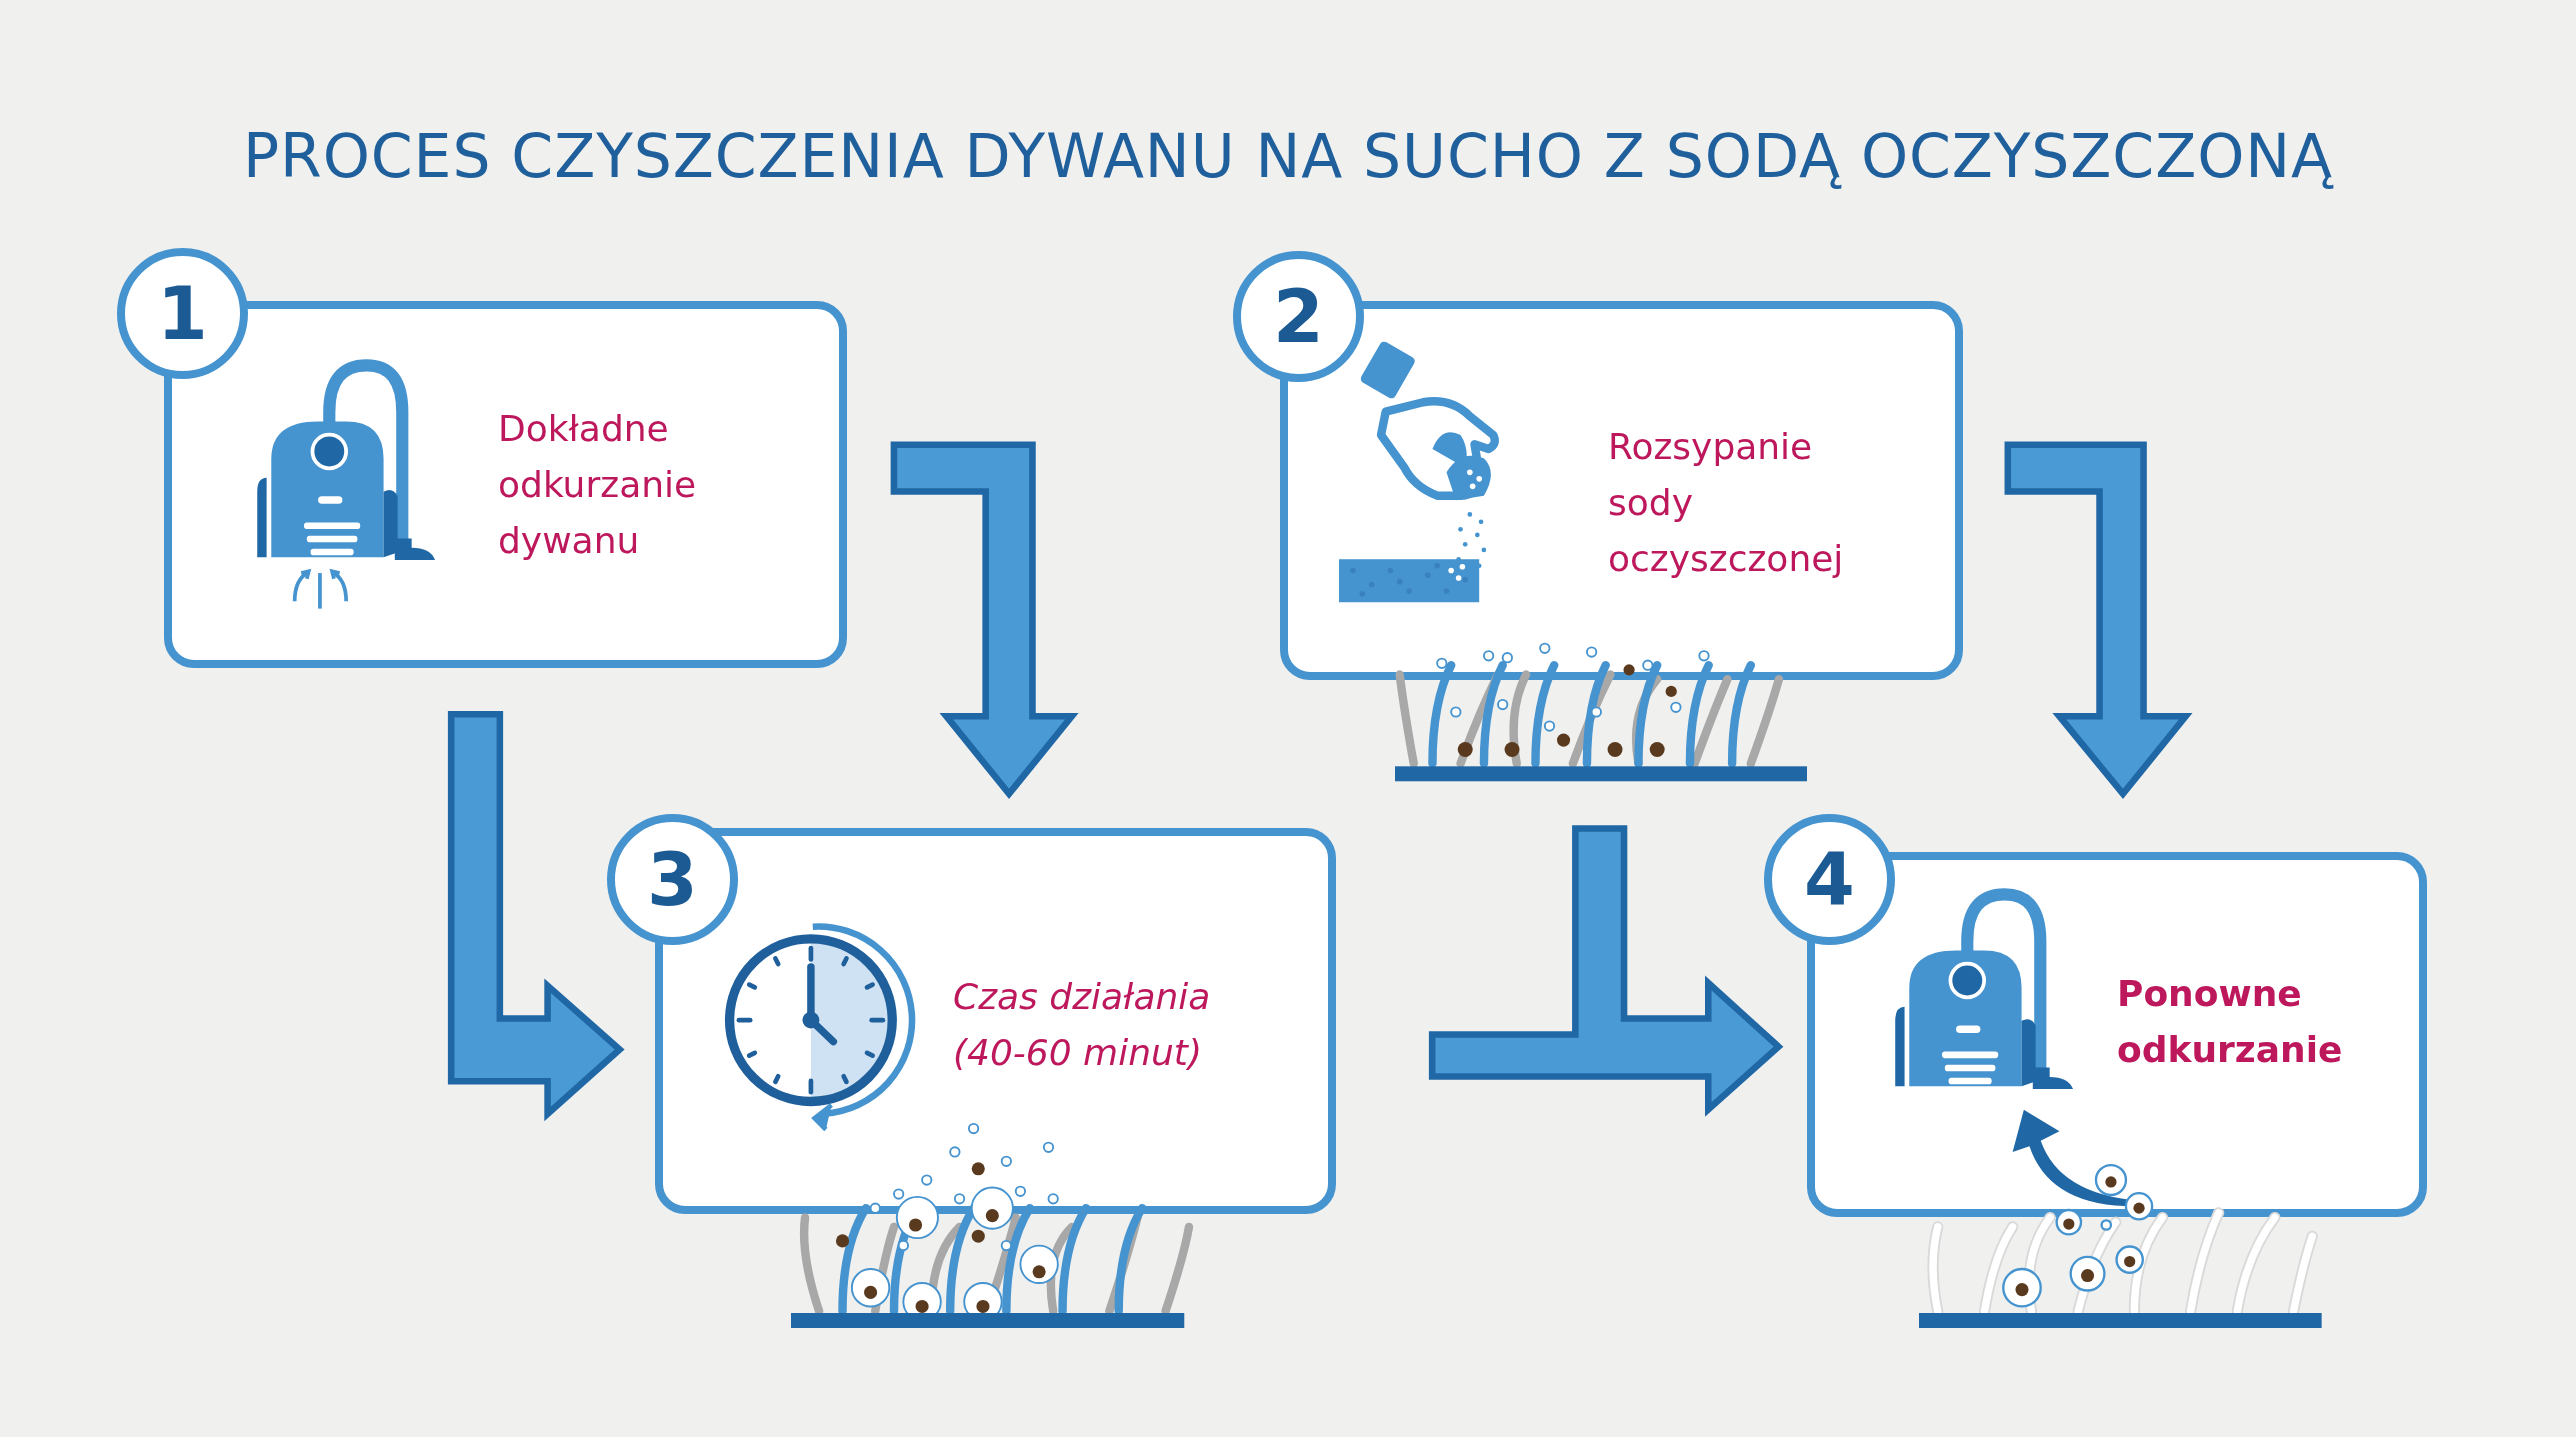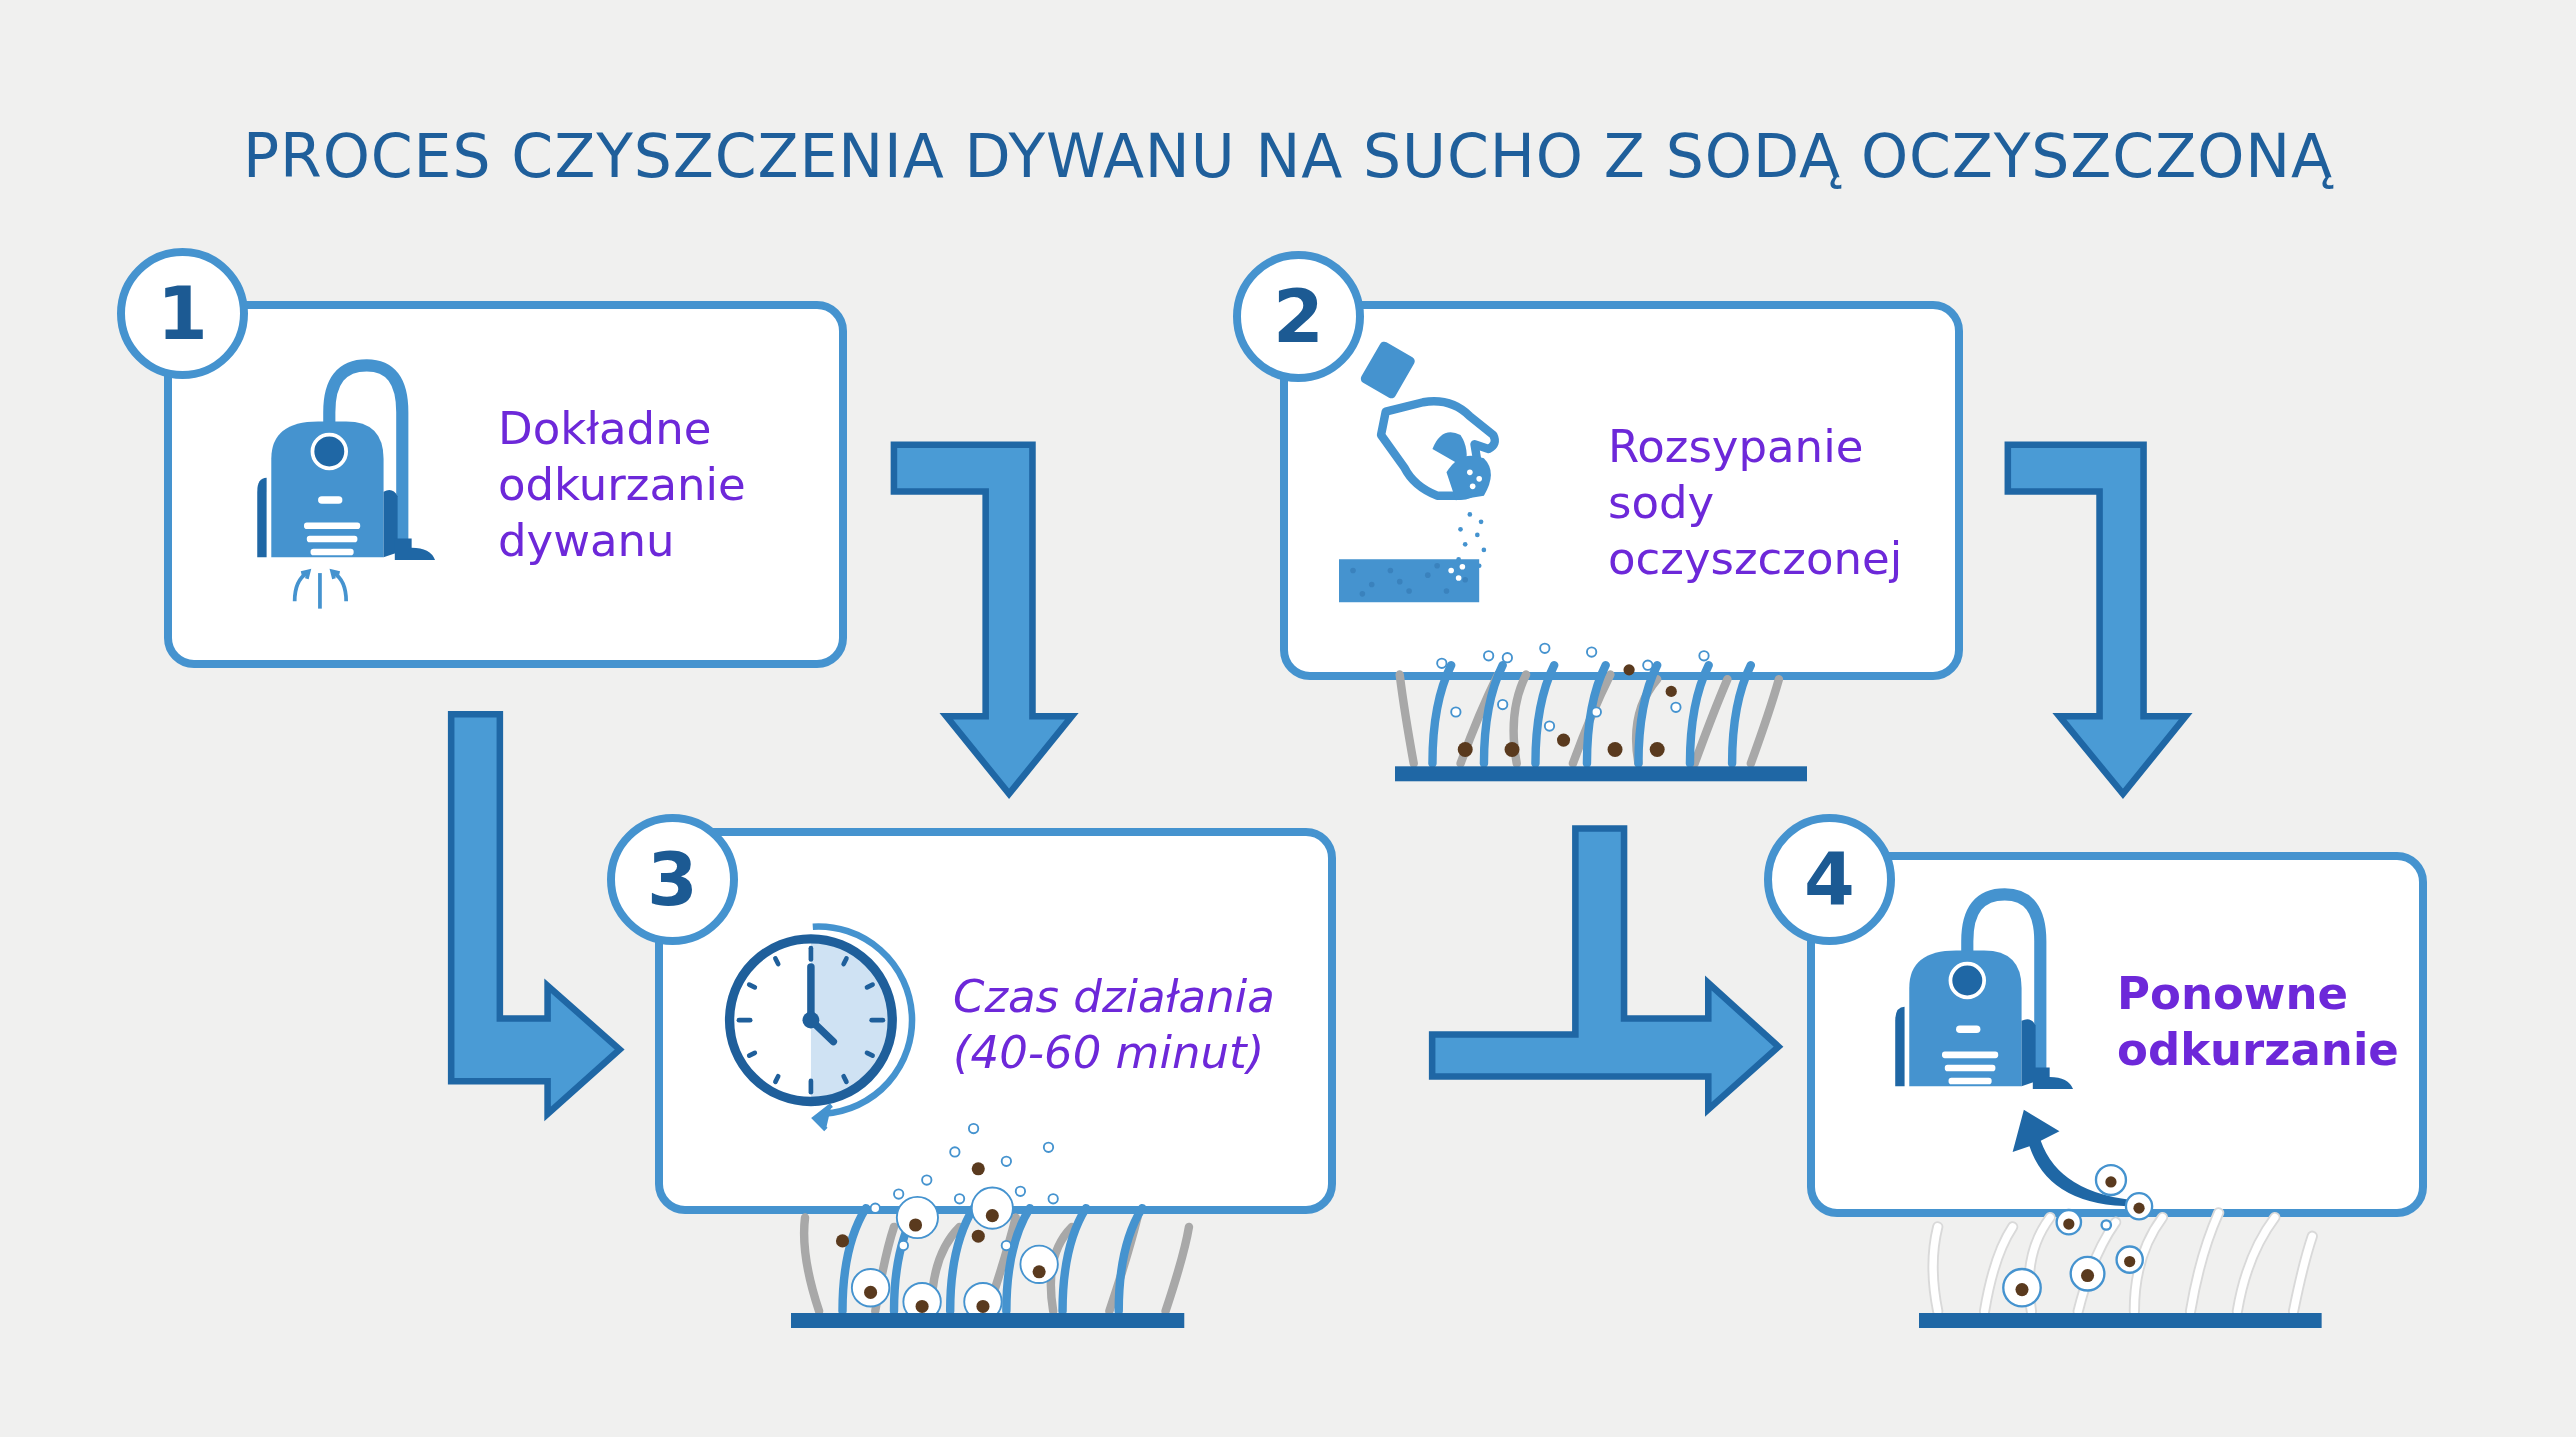--- a/index.html
+++ b/index.html
@@ -1,20 +1,20 @@
 <!DOCTYPE html>
 <html style="font-size:15px"><head>
 <meta charset="utf-8">
 <style>
   html,body{margin:0;padding:0;}
   body{width:2576px;height:1438px;background:#f0f0ef;position:relative;overflow:hidden;font-family:"DejaVu Sans","Liberation Sans",sans-serif;}
   .title{position:absolute;left:0;width:2576px;top:101px;text-align:center;font-size:60px;color:#1f5f9b;letter-spacing:0.9px;font-weight:400;white-space:nowrap;margin-top:20px;}
   .card{position:absolute;background:#fff;border:8.4px solid #4593cf;border-radius:30px;box-sizing:border-box;}
   .badge{position:absolute;width:131px;height:131px;border-radius:50%;background:#fff;border:8.4px solid #4593cf;box-sizing:border-box;display:flex;align-items:center;justify-content:center;font-size:73px;font-weight:bold;color:#1c5a93;font-family:"DejaVu Sans",sans-serif;}
-  .label{position:absolute;color:#6d28d9;font-size:45px;line-height:56px;font-family:"DejaVu Sans","Liberation Sans",sans-serif;}
+  .label{position:absolute;color:#be185d;font-size:36px;line-height:56px;font-family:"DejaVu Sans","Liberation Sans",sans-serif;}
   .label div{white-space:nowrap;}
   svg{position:absolute;overflow:visible;}
 </style>
 </head>
 <body>
 
 <div class="title">PROCES CZYSZCZENIA DYWANU NA SUCHO Z SODĄ OCZYSZCZONĄ</div>
 
 <svg style="left:0;top:0" width="2576" height="1438" viewBox="0 0 2752 1536">
   <path d="M482,763 L534,763 L534,1088 L585,1088 L585,1053 L662,1121 L585,1190 L585,1155 L482,1155 Z" fill="#4a9bd5" stroke="#1f67a5" stroke-width="7" stroke-linejoin="miter"></path>

